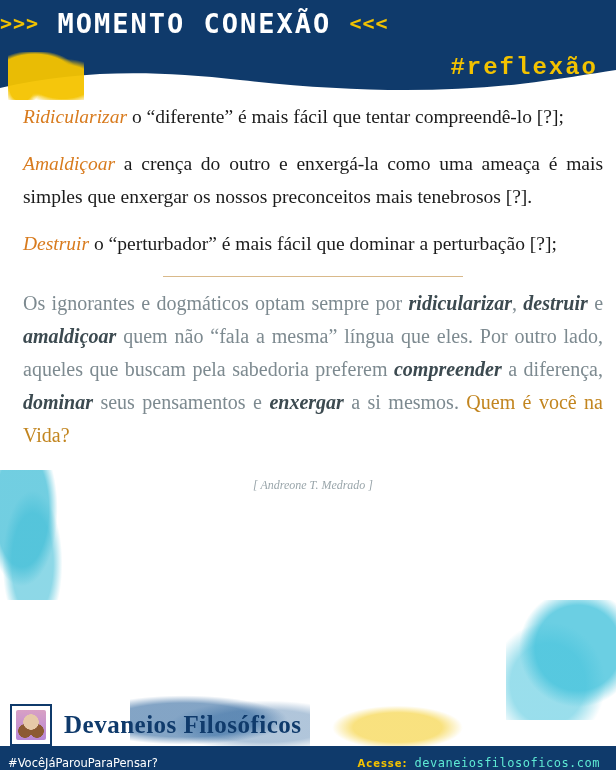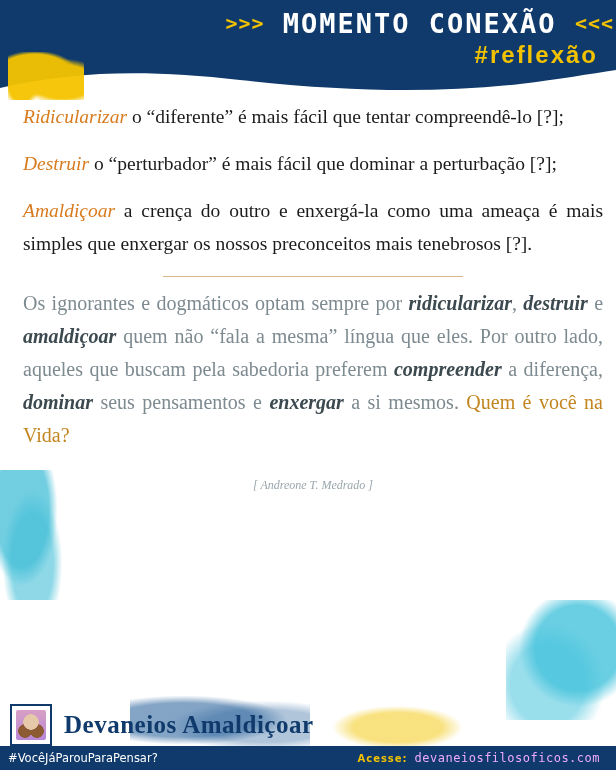--- a/index.html
+++ b/index.html
@@ -33,38 +33,38 @@
   .header-wave {
     position: absolute;
     left: 0; bottom: -2px;
     width: 616px;
     height: 26px;
   }
   .header-title {
     position: absolute;
     left: 0; top: 8px;
     width: 614px;
-    text-align: right;
+    text-align: left;
     font-family: "DejaVu Sans Mono", monospace;
     font-weight: bold;
     font-size: 27px;
     letter-spacing: 2px;
     color: #ffffff;
     white-space: nowrap;
   }
   .header-title .chev {
     color: #f2c200;
     font-size: 20px;
     letter-spacing: 1px;
     vertical-align: 3px;
   }
   .header-hash {
     position: absolute;
-    right: 18px; top: 41px;
-    font-family: Liberation Sans, sans-serif;
+    right: 18px; top: 54px;
+    font-family: Liberation Mono, monospace;
     font-weight: bold;
     font-size: 24px;
     letter-spacing: 2px;
     color: #f2c200;
     white-space: nowrap;
   }
   .splat-yellow {
     position: absolute;
     left: 8px; top: 52px;
     width: 76px; height: 48px;
@@ -199,21 +199,21 @@
     letter-spacing: .5px;
     white-space: nowrap;
   }
   .footer-bar {
     position: absolute;
     left: 0; bottom: 0;
     width: 616px;
     height: 24px;
     background: #0f3a6b;
     display: flex;
-    align-items: center;
+    align-items: flex-end;
     justify-content: space-between;
   }
   .footer-tag {
     font-family: "DejaVu Sans", sans-serif;
     font-size: 11.5px;
     color: #ffffff;
     margin-left: 8px;
     white-space: nowrap;
   }
   .footer-right {
@@ -226,21 +226,21 @@
     font-family: "DejaVu Sans", sans-serif;
     font-weight: bold;
     font-size: 10px;
     color: #f2c200;
     letter-spacing: 1px;
     margin-right: 7px;
   }
   .footer-site {
     font-family: "DejaVu Sans Mono", monospace;
     font-size: 12px;
-    color: #f0abfc;
+    color: #5eead4;
     letter-spacing: .5px;
   }
 </style>
 </head>
 <body>
 
 <div class="page">
 
   <div class="header">
     <div class="header-title">
@@ -257,37 +257,37 @@
 
   <div class="splat-cyan-left"></div>
   <div class="splat-cyan-right"></div>
   <div class="splat-blue-bottom"></div>
   <div class="splat-yellow-bottom"></div>
 
   <div class="content">
 
     <p class="para"><span class="kw">Ridicularizar</span><span> o “diferente” é mais fácil que tentar compreendê-lo [?];</span></p>
 
+    <p class="para gap"><span class="kw">Amaldiçoar</span><span> a crença do outro e enxergá-la como uma ameaça é mais simples que enxergar os nossos preconceitos mais tenebrosos [?].</span></p>
+
     <p class="para gap"><span class="kw">Destruir</span><span> o “perturbador” é mais fácil que dominar a perturbação [?];</span></p>
-
-    <p class="para gap"><span class="kw">Amaldiçoar</span><span> a crença do outro e enxergá-la como uma ameaça é mais simples que enxergar os nossos preconceitos mais tenebrosos [?].</span></p>
 
     <div class="divider"></div>
 
     <p class="para2"><span>Os ignorantes e dogmáticos optam sempre por </span><span class="em">ridicularizar</span><span>, </span><span class="em">destruir</span><span> e </span><span class="em">amaldiçoar</span><span> quem não “fala a mesma” língua que eles. Por outro lado, aqueles que buscam pela sabedoria preferem </span><span class="em">compreender</span><span> a diferença, </span><span class="em">dominar</span><span> seus pensamentos e </span><span class="em">enxergar</span><span> a si mesmos. </span><span class="ask">Quem é você na Vida?</span></p>
 
     <p class="author">[ Andreone T. Medrado ]</p>
   </div>
 
   <div class="footer">
     <div class="footer-brand">
       <div class="logo-box">
         <div class="logo-inner"></div>
       </div>
-      <div class="brand-name">Devaneios Amaldiçoar</div>
+      <div class="brand-name">Devaneios Filosóficos</div>
     </div>
     <div class="footer-bar">
       <div class="footer-tag">#VocêJáParouParaPensar?</div>
       <div class="footer-right">
         <span class="footer-access">Acesse:</span>
         <span class="footer-site">devaneiosfilosoficos.com</span>
       </div>
     </div>
   </div>
 

